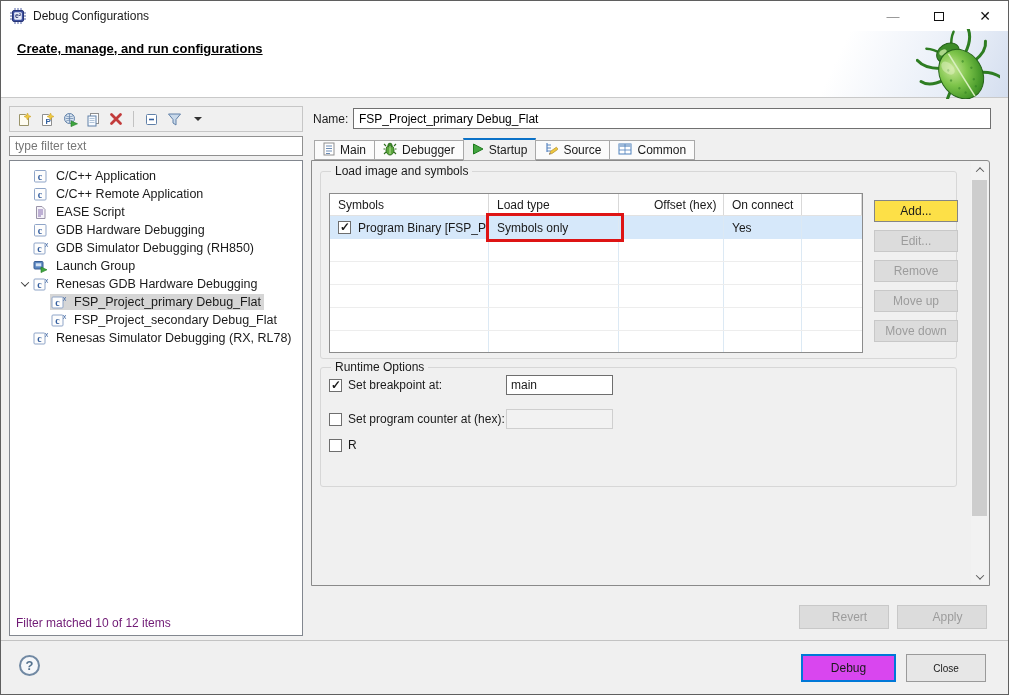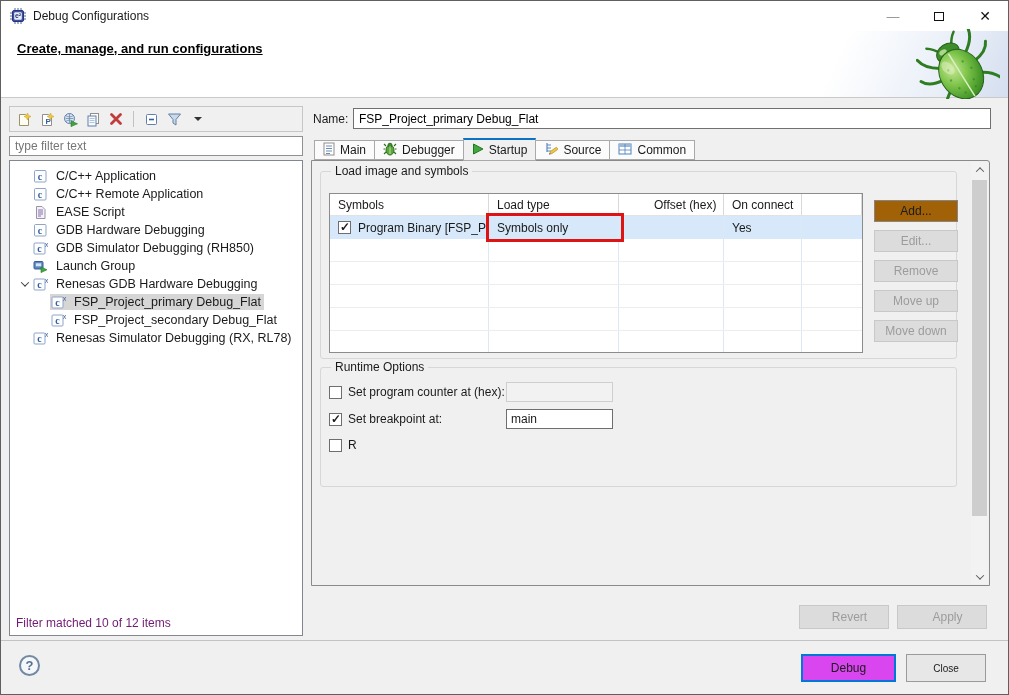--- a/index.html
+++ b/index.html
@@ -75,21 +75,21 @@
   .tcell{padding:0 0 0 8px;display:flex;align-items:center;border-right:1px solid #DCE9F4;overflow:hidden;white-space:nowrap;font-size:12px;}
   .c0{width:159px;}.c1{width:130px;}.c2{width:78px;margin-left:27px;}.c3{width:78px;}.c4{flex:1;border-right:none;}
   .thead{height:22px;border-bottom:1px solid #E2E2E2;}
   .thead .tcell{border-right:1px solid #D9D9D9;}
   .drow{height:23px;background:#D6E8FA;}
   .erow{height:23px;border-bottom:1px solid #EDEDED;}
   .drow .cb{margin-right:7px;}
   .annotation{position:absolute;left:156px;top:19px;width:138px;height:29px;border:3px solid #DE1414;z-index:6;}
   .sidebtns{position:absolute;left:553px;top:28px;width:84px;display:flex;flex-direction:column;gap:8px;}
   .btn{height:22px;font-size:12px;display:flex;align-items:center;justify-content:center;font-family:"Liberation Sans",sans-serif;}
-  .btn.enabled{background:#a16207;border:1px solid #858585;color:#1A1A1A;}
+  .btn.enabled{background:#fde047;border:1px solid #858585;color:#1A1A1A;}
   .btn.disabled{background:#DCDCDC;border:1px solid #C8C8C8;color:#9C9C9C;}
   .rtlabel{margin-left:6px;font-size:12px;width:158px;}
   .rtfield{width:107px;height:20px;font-size:12px;padding:0 4px;font-family:"Liberation Sans",sans-serif;}
   .rtfield.off{background:#F2F2F2;border:1px solid #CFCFCF;}
   .rtfield.on{background:#FFF;border:1px solid #6E6E6E;color:#1A1A1A;}
   
   .vsb{position:absolute;top:1px;right:1px;bottom:1px;width:17px;background:#F2F2F2;}
   .vsb .arrow{position:absolute;left:0;width:17px;height:15px;display:flex;align-items:center;justify-content:center;}
   .vsb .a-up{top:0;}
   .vsb .a-down{bottom:0;}
@@ -484,29 +484,29 @@
                 <div class="btn enabled">Add...</div>
                 <div class="btn disabled">Edit...</div>
                 <div class="btn disabled">Remove</div>
                 <div class="btn disabled">Move up</div>
                 <div class="btn disabled">Move down</div>
               </div>
             </div>
 
             <div class="group g3">
               <span class="gtitle">Runtime Options</span>
+              <div class="crow" style="margin:7px 0 0 8px;">
+                <span class="cb checked"></span>
+                <span class="rtlabel">Set breakpoint at:</span>
+                <input class="rtfield on" value="main" style="">
+              </div>
               <div class="crow" style="margin:14px 0 0 8px;">
                 <span class="cb"></span>
                 <span class="rtlabel">Set program counter at (hex):</span>
                 <input class="rtfield off" disabled="" style="">
-              </div>
-              <div class="crow" style="margin:7px 0 0 8px;">
-                <span class="cb checked"></span>
-                <span class="rtlabel">Set breakpoint at:</span>
-                <input class="rtfield on" value="main" style="">
               </div>
               <div class="crow" style="margin:9px 0 0 8px;">
                 <span class="cb"></span>
                 <span class="cblabel">R</span>
               </div>
             </div>
           </div>
 
           <div class="vsb">
             <div class="arrow a-up">

